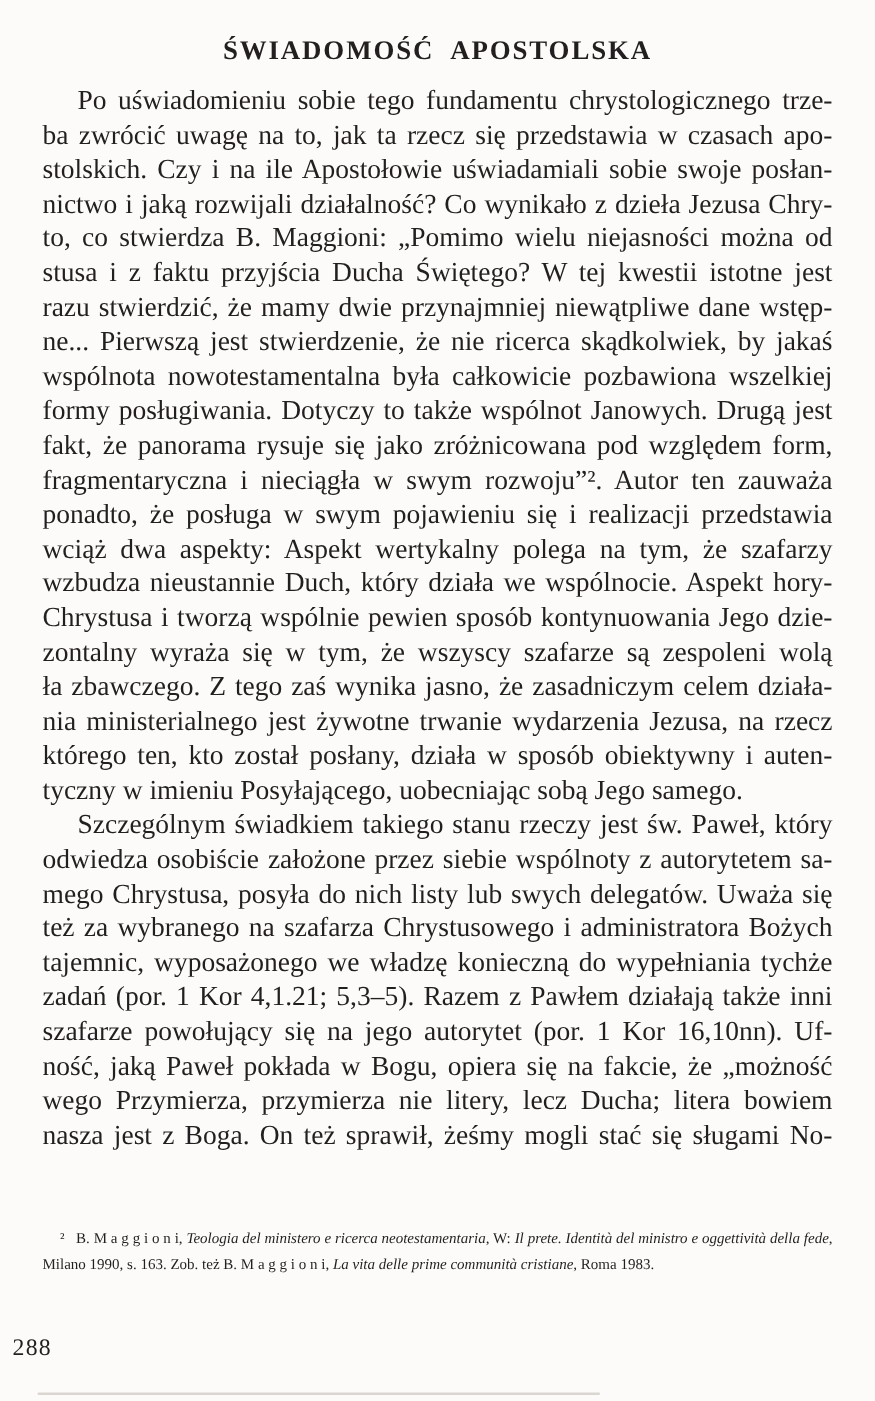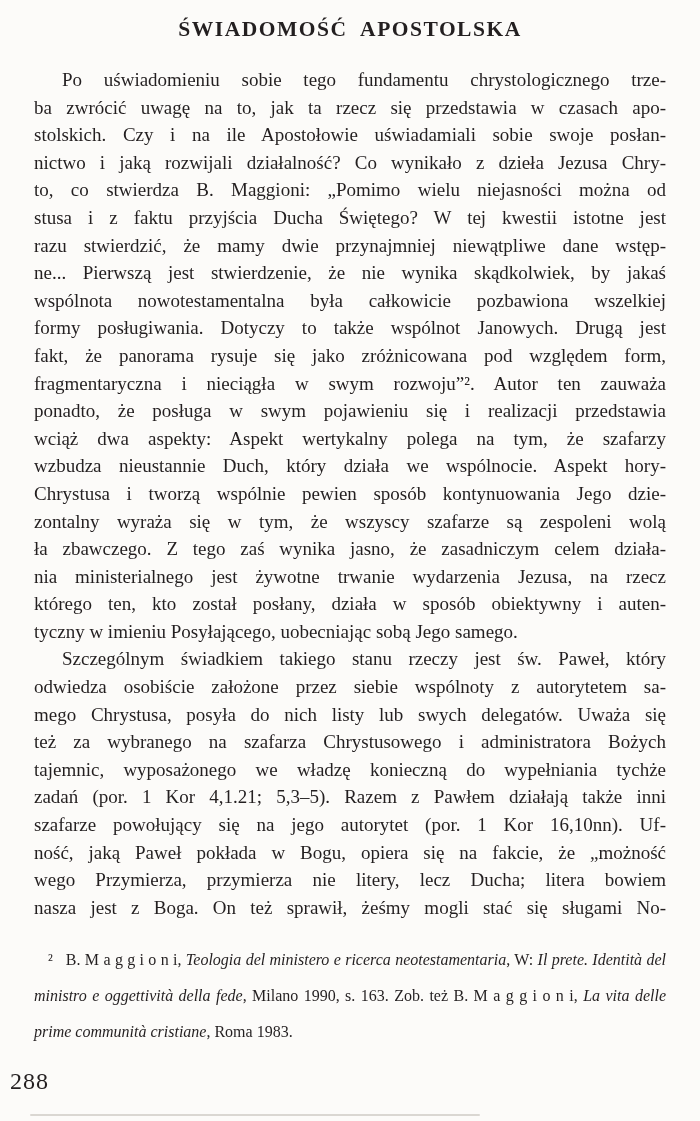--- a/index.html
+++ b/index.html
@@ -14,58 +14,58 @@
     background: #fcfbf9;
     color: #231f20;
     font-family: "Liberation Serif", serif;
     overflow: hidden;
   }
   .title {
     position: absolute;
     top: 16px;
     left: 0;
     right: 0;
-    margin: 1px;
+    margin: 12px;
     text-align: center;
     font-size: 21.5px;
     font-weight: 700;
     letter-spacing: 1.5px;
     word-spacing: 7px;
   }
   .body-text {
     position: absolute;
     top: 66px;
     left: 34px;
     width: 632px;
-    font-size: 19px;
+    font-size: 22px;
     line-height: 27.6px;
   }
   .paragraph { margin: 0; }
   .line {
     text-align: justify;
     text-align-last: justify;
   }
   .line.last { text-align-last: left; }
   .line.first { text-indent: 28px; }
   .footnote {
     position: absolute;
-    top: 942px;
+    top: 980px;
     left: 34px;
     width: 632px;
-    font-size: 16px;
-    line-height: 36px;
+    font-size: 12px;
+    line-height: 21px;
     text-align: justify;
     text-indent: 14px;
   }
   .footnote .it { font-style: italic; }
   .page-number {
     position: absolute;
     left: 10px;
     top: 1068px;
-    font-size: 24px;
+    font-size: 19px;
     letter-spacing: 1px;
   }
   .scan-line {
     position: absolute;
     left: 30px;
     top: 1114px;
     width: 450px;
     height: 2px;
     background: #ccc8c2;
     opacity: 0.7;
@@ -80,21 +80,21 @@
 
   <div class="body-text">
       <div class="paragraph">
         <div class="line first">Po uświadomieniu sobie tego fundamentu chrystologicznego trze-</div>
         <div class="line">ba zwrócić uwagę na to, jak ta rzecz się przedstawia w czasach apo-</div>
         <div class="line">stolskich. Czy i na ile Apostołowie uświadamiali sobie swoje posłan-</div>
         <div class="line">nictwo i jaką rozwijali działalność? Co wynikało z dzieła Jezusa Chry-</div>
         <div class="line">to, co stwierdza B. Maggioni: „Pomimo wielu niejasności można od</div>
         <div class="line">stusa i z faktu przyjścia Ducha Świętego? W tej kwestii istotne jest</div>
         <div class="line">razu stwierdzić, że mamy dwie przynajmniej niewątpliwe dane wstęp-</div>
-        <div class="line">ne... Pierwszą jest stwierdzenie, że nie wynika skądkolwiek, by jakaś</div>
+        <div class="line">ne... Pierwszą jest stwierdzenie, że nie ricerca skądkolwiek, by jakaś</div>
         <div class="line">wspólnota nowotestamentalna była całkowicie pozbawiona wszelkiej</div>
         <div class="line">formy posługiwania. Dotyczy to także wspólnot Janowych. Drugą jest</div>
         <div class="line">fakt, że panorama rysuje się jako zróżnicowana pod względem form,</div>
         <div class="line">fragmentaryczna i nieciągła w swym rozwoju”². Autor ten zauważa</div>
         <div class="line">ponadto, że posługa w swym pojawieniu się i realizacji przedstawia</div>
         <div class="line">wciąż dwa aspekty: Aspekt wertykalny polega na tym, że szafarzy</div>
         <div class="line">wzbudza nieustannie Duch, który działa we wspólnocie. Aspekt hory-</div>
         <div class="line">Chrystusa i tworzą wspólnie pewien sposób kontynuowania Jego dzie-</div>
         <div class="line">zontalny wyraża się w tym, że wszyscy szafarze są zespoleni wolą</div>
         <div class="line">ła zbawczego. Z tego zaś wynika jasno, że zasadniczym celem działa-</div>

